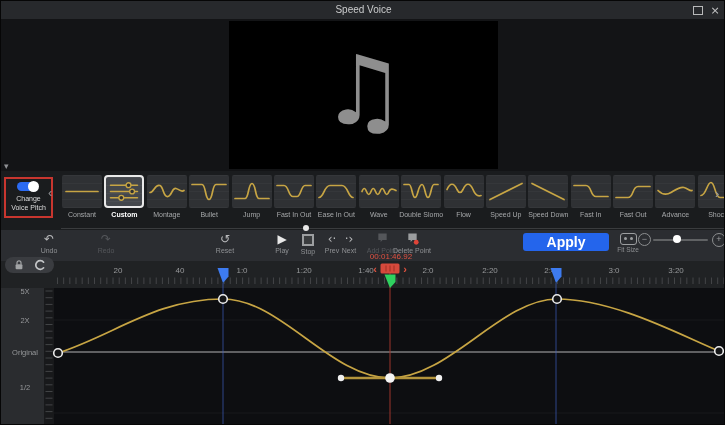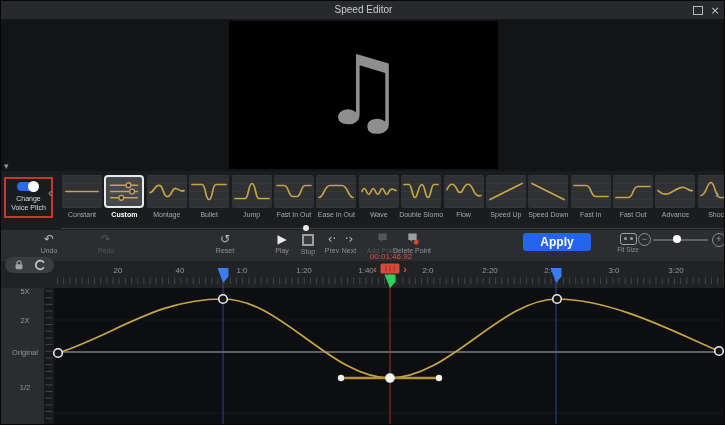--- a/index.html
+++ b/index.html
@@ -49,22 +49,22 @@
   .preset-scrolldot{position:absolute;left:302px;top:224px;width:6px;height:6px;border-radius:50%;background:#e8e8e8;cursor:pointer;z-index:2;}
 
   
   .toolbar{position:absolute;left:0;top:229px;width:725px;height:31px;background:#2b2d31;}
   .tb-item{position:absolute;top:2px;width:44px;text-align:center;cursor:pointer;}
   .tb-icon{height:14px;line-height:14px;font-size:12px;color:#b9babc;font-family:"DejaVu Sans",sans-serif;}
   .tb-label{margin-top:1px;font-size:7px;color:#8f9194;white-space:nowrap;}
   .tb-item.disabled .tb-icon,.tb-item.disabled .tb-label{color:#54565a;}
   .stop-square{width:8px;height:8px;border:2px solid #9c9ea0;background:#3a3c3e;margin:2px auto;}
   .timecode{position:absolute;left:352px;top:251px;width:76px;text-align:center;font-size:8px;color:var(--timecode-red,#e25242);z-index:6;}
-  .apply{position:absolute;left:522px;top:232px;width:68px;height:18px;background:var(--accent,#2465ec);
-         color:#fff;font-size:12px;font-weight:bold;font-family:"Liberation Sans",sans-serif;
+  .apply{position:absolute;left:522px;top:232px;width:86px;height:18px;background:var(--accent,#2465ec);
+         color:#fff;font-size:14px;font-weight:bold;font-family:"Liberation Sans",sans-serif;
          border:none;border-radius:3px;cursor:pointer;z-index:4;}
   .fit-item{position:absolute;left:606px;top:2px;width:42px;text-align:center;cursor:pointer;}
   .fit-icon{width:15px;height:10px;border:1.5px solid #9c9ea0;border-radius:3px;margin:1px auto 0;position:relative;}
   .fit-icon i{position:absolute;top:3px;width:3px;height:3px;border-radius:50%;background:#9c9ea0;}
   .fit-icon i.d1{left:3px;} .fit-icon i.d2{right:3px;}
   .zoombtn{position:absolute;top:232px;width:11px;height:11px;border:1px solid #8b8d8f;border-radius:50%;
            color:#9b9d9f;font-size:9px;line-height:10px;text-align:center;cursor:pointer;}
   .zoom-out{left:637px;} .zoom-in{left:711px;width:12px;height:12px;line-height:11px;}
   .zoom-track{position:absolute;left:652px;top:238px;width:55px;height:2px;background:#606264;border-radius:1px;cursor:pointer;}
   .zoom-knob{position:absolute;left:672px;top:234px;width:8px;height:8px;border-radius:50%;background:#fff;cursor:pointer;}
@@ -76,21 +76,21 @@
 
   #timeline-svg{position:absolute;left:0;top:260px;z-index:1;}
   #timeline-svg text{font-family:"Liberation Sans",sans-serif;}
 </style>
 </head>
 <body>
 
 <div id="win">
 
   <div class="titlebar">
-    <span class="title">Speed Editor</span>
+    <span class="title">Speed Voice</span>
     <span class="winbtn max">
         <span class="maxbox"></span>
       </span>
     <span class="winbtn close">×</span>
   </div>
 
   <div class="preview-zone">
     <div class="video-frame">
       <span class="music-note">♫</span>
     </div>

